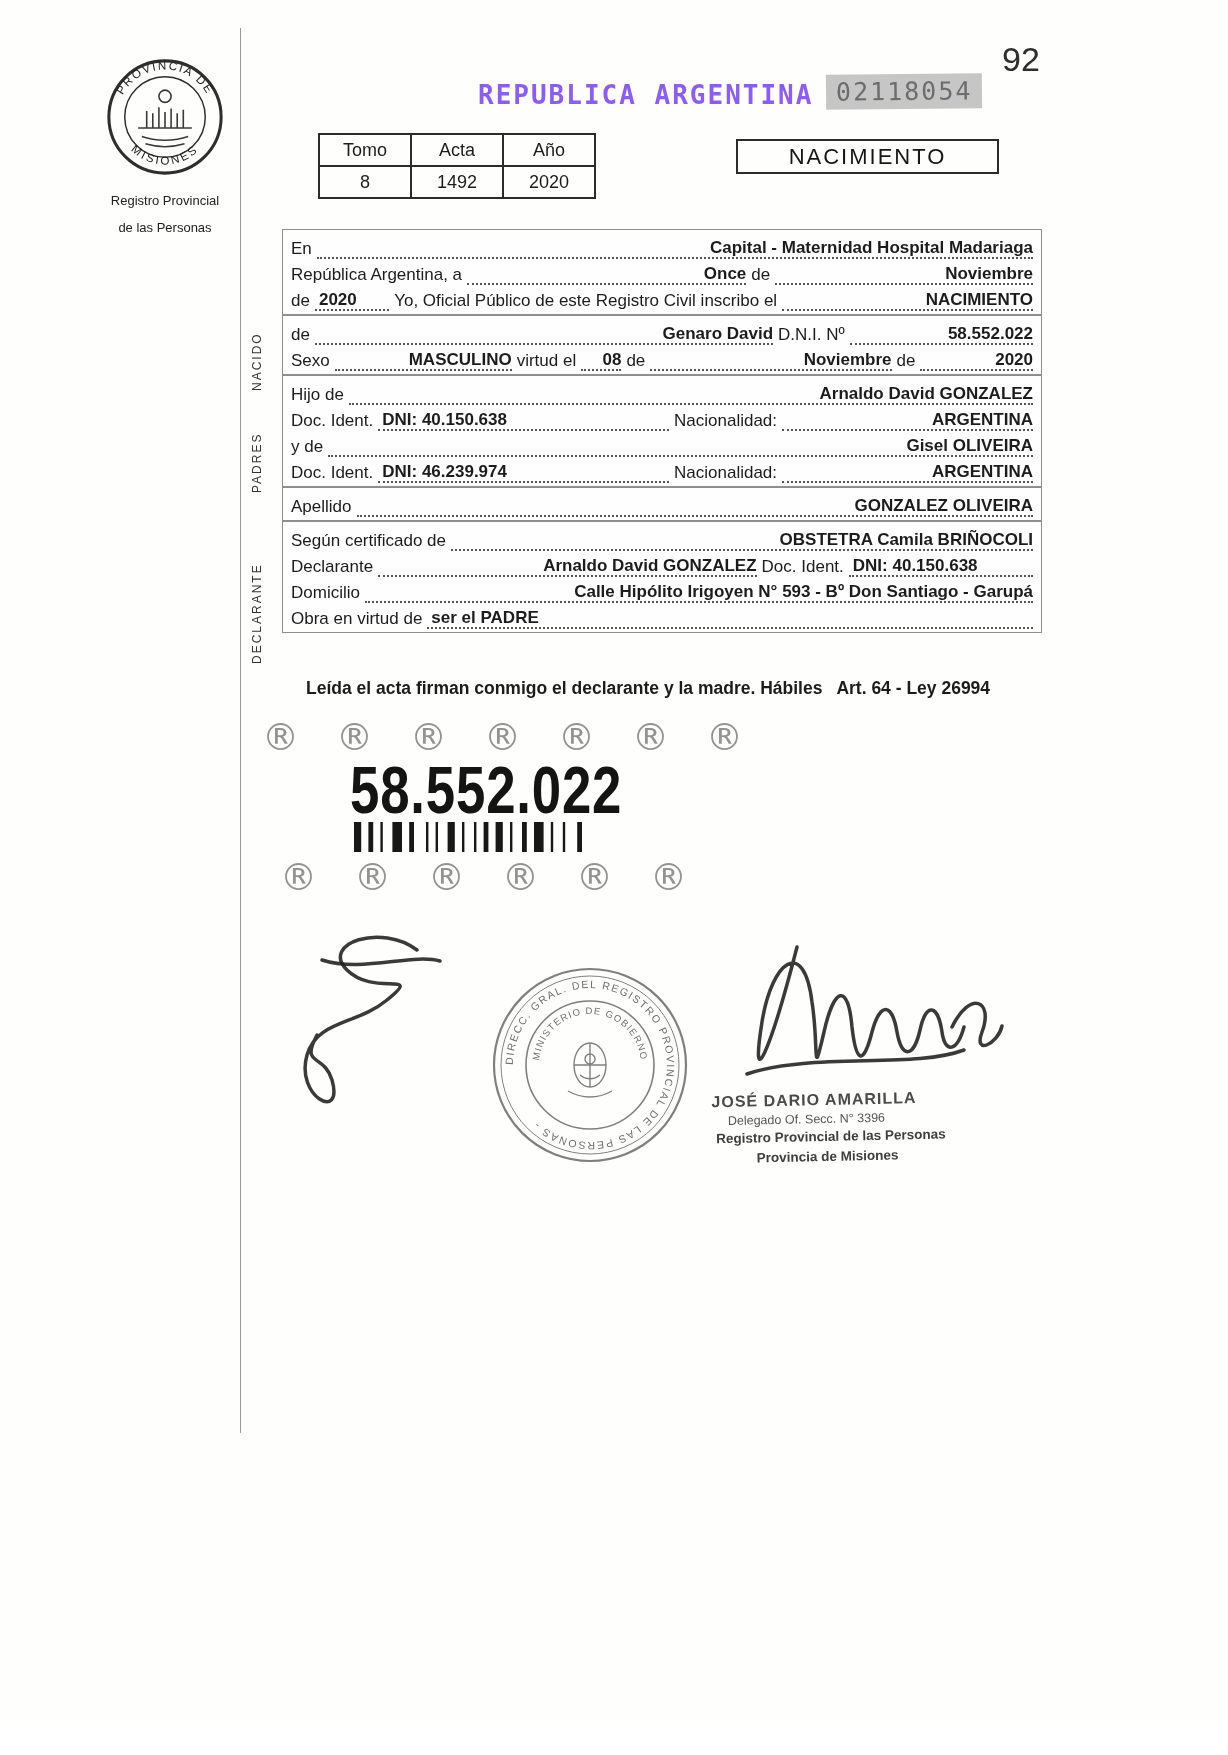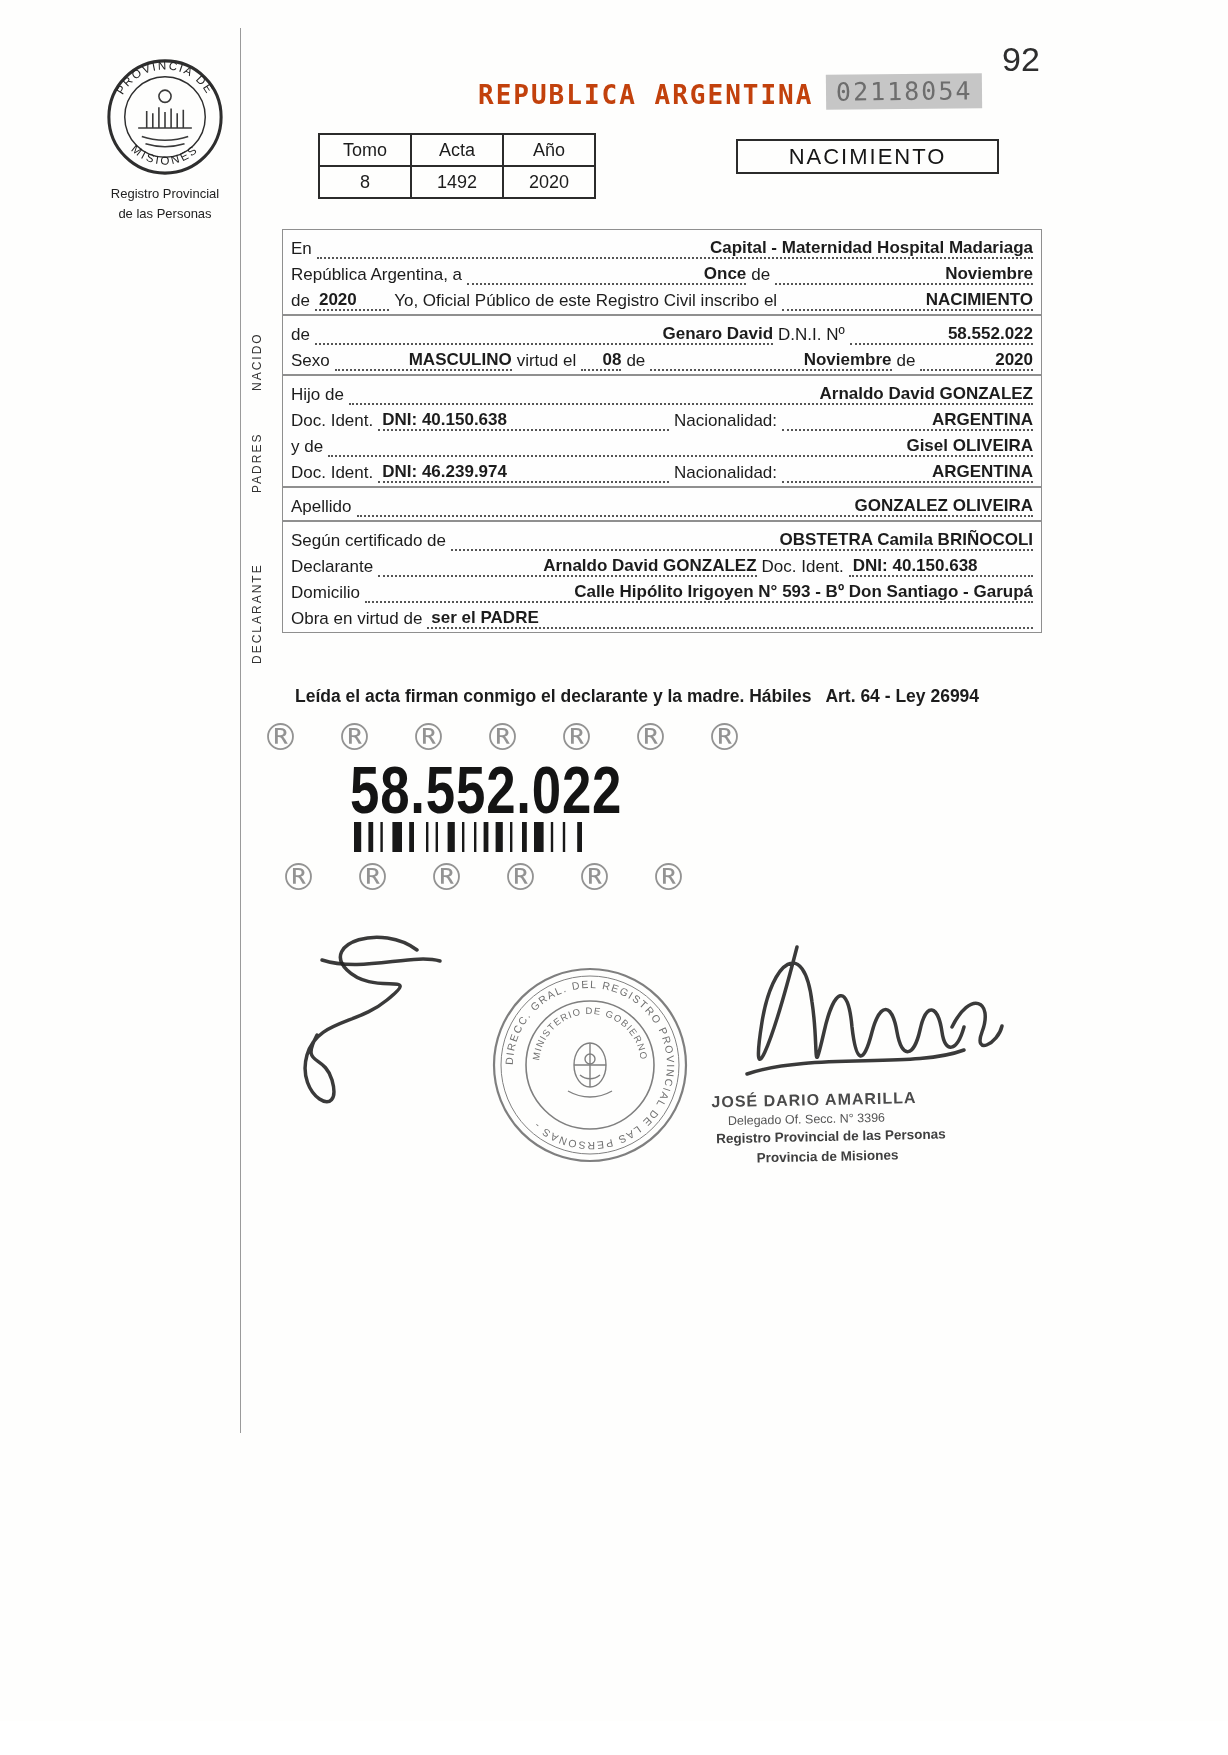--- a/index.html
+++ b/index.html
@@ -6,26 +6,26 @@
   html,body { margin:0; padding:0; background:#ffffff; }
   .page {
     position:relative; width:1228px; height:1721px; background:#fefefd;
     font-family:"Liberation Sans", sans-serif; color:#1c1c1c; overflow:hidden;
   }
   .margin-line { position:absolute; left:240px; top:28px; width:1px; height:1405px; background:#9a9a9a; }
 
   .page-number { position:absolute; left:1002px; top:40px; font-size:34px; color:#2e2e2e; }
 
   .logo { position:absolute; left:100px; top:56px; width:130px; text-align:center; }
-  .logo-caption { font-size:13px; line-height:16px; color:#222; margin-top:4px; }
+  .logo-caption { font-size:13px; line-height:16px; color:#222; margin-top:11px; }
 
   .title {
     position:absolute; left:478px; top:80px;
     font-family:"DejaVu Sans Mono", monospace; font-weight:bold;
-    font-size:26px; letter-spacing:2px; color:#c2410c;
+    font-size:26px; letter-spacing:2px; color:#8b5cf6;
   }
   .stamp {
     position:absolute; left:826px; top:74px; background:#c6c6c6; color:#6d6d6d;
     font-family:"DejaVu Sans Mono", monospace; font-size:25px; letter-spacing:2px;
     padding:3px 10px; transform:rotate(-0.6deg);
   }
 
   .acta-table { position:absolute; left:318px; top:133px; border-collapse:collapse; }
   .acta-table td { width:92px; height:32px; border:2px solid #2b2b2b; text-align:center; font-size:18px; }
 
@@ -45,21 +45,21 @@
     text-align:right; font-weight:bold; line-height:19px; overflow:visible;
   }
   .fill.left { text-align:left; padding-left:4px; }
 
   .side-label {
     position:absolute; left:250px; width:18px; text-align:center;
     writing-mode:vertical-rl; transform:rotate(180deg);
     font-size:12px; letter-spacing:2px; color:#333;
   }
 
-  .closing { position:absolute; left:295px; top:676px; width:736px; font-weight:bold; font-size:17.5px; line-height:25px; white-space:pre-wrap;margin-top:8px; }
+  .closing { position:absolute; left:306px; top:676px; width:736px; font-weight:bold; font-size:17.5px; line-height:25px; white-space:pre-wrap; }
 
   .wm { position:absolute; font-size:37px; color:#3d3d3d; opacity:0.55; letter-spacing:37px; font-family:"DejaVu Sans", sans-serif; }
   .wm1 { left:262px; top:716px; }
   .wm2 { left:280px; top:856px; }
 
   .docnum {
     position:absolute; left:350px; top:752px; font-size:66px; font-weight:bold;
     color:#141414; transform:scaleX(0.8); transform-origin:left;
     font-family:"Liberation Sans", sans-serif; letter-spacing:1px;
   }

